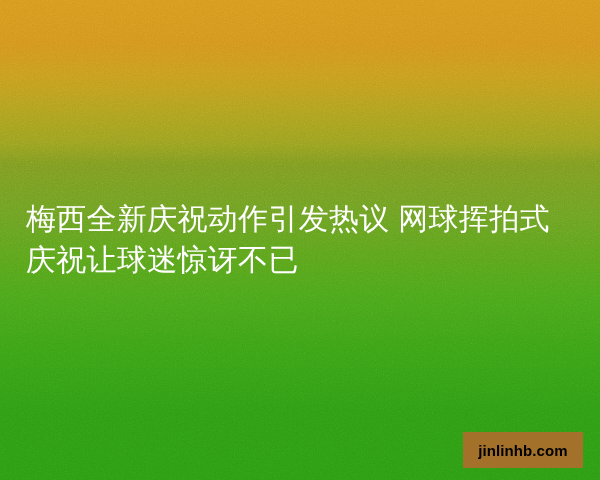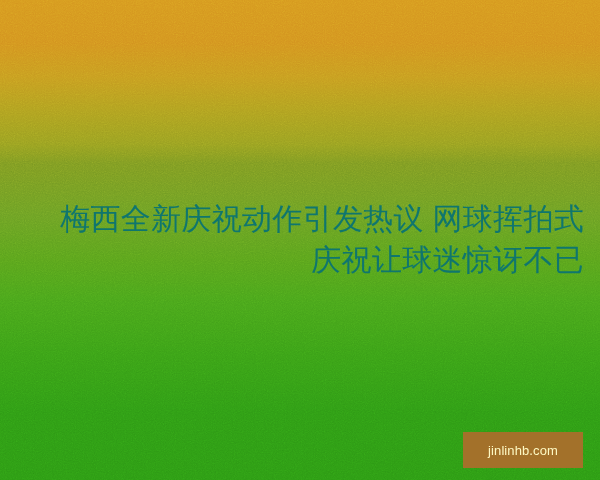--- a/index.html
+++ b/index.html
@@ -48,49 +48,49 @@
     pointer-events: none;
   }
   #bg-noise svg { display: block; width: 100%; height: 100%; }
 
   
   #headline {
     position: absolute;
     left: 0;
     right: 0;
     top: 198px;
-    padding: 0 16px;
+    padding: 0 26px;
     box-sizing: border-box;
-    text-align: right;
-    color: #0f766e;
+    text-align: left;
+    color: #ffffff;
     font-size: 30px;
     line-height: 41px;
     font-weight: 400;
     letter-spacing: 0.3px;
     white-space: pre-line;
   }
 
   
   #watermark {
     position: absolute;
     left: 463px;
     top: 432px;
     width: 120px;
     height: 36px;
     background: #a3712a;
     display: flex;
     align-items: center;
     justify-content: center;
   }
   #watermark-label {
-    color: #fef9c3;
-    font-size: 13px;
+    color: #000000;
+    font-size: 15px;
     line-height: 1;
     letter-spacing: 0.1px;
-    font-weight: 400;
+    font-weight: 700;
   }
 </style>
 </head>
 <body>
 
 <div id="stage">
 
   <div id="bg-gradient"></div>
 
   <div id="bg-noise">

